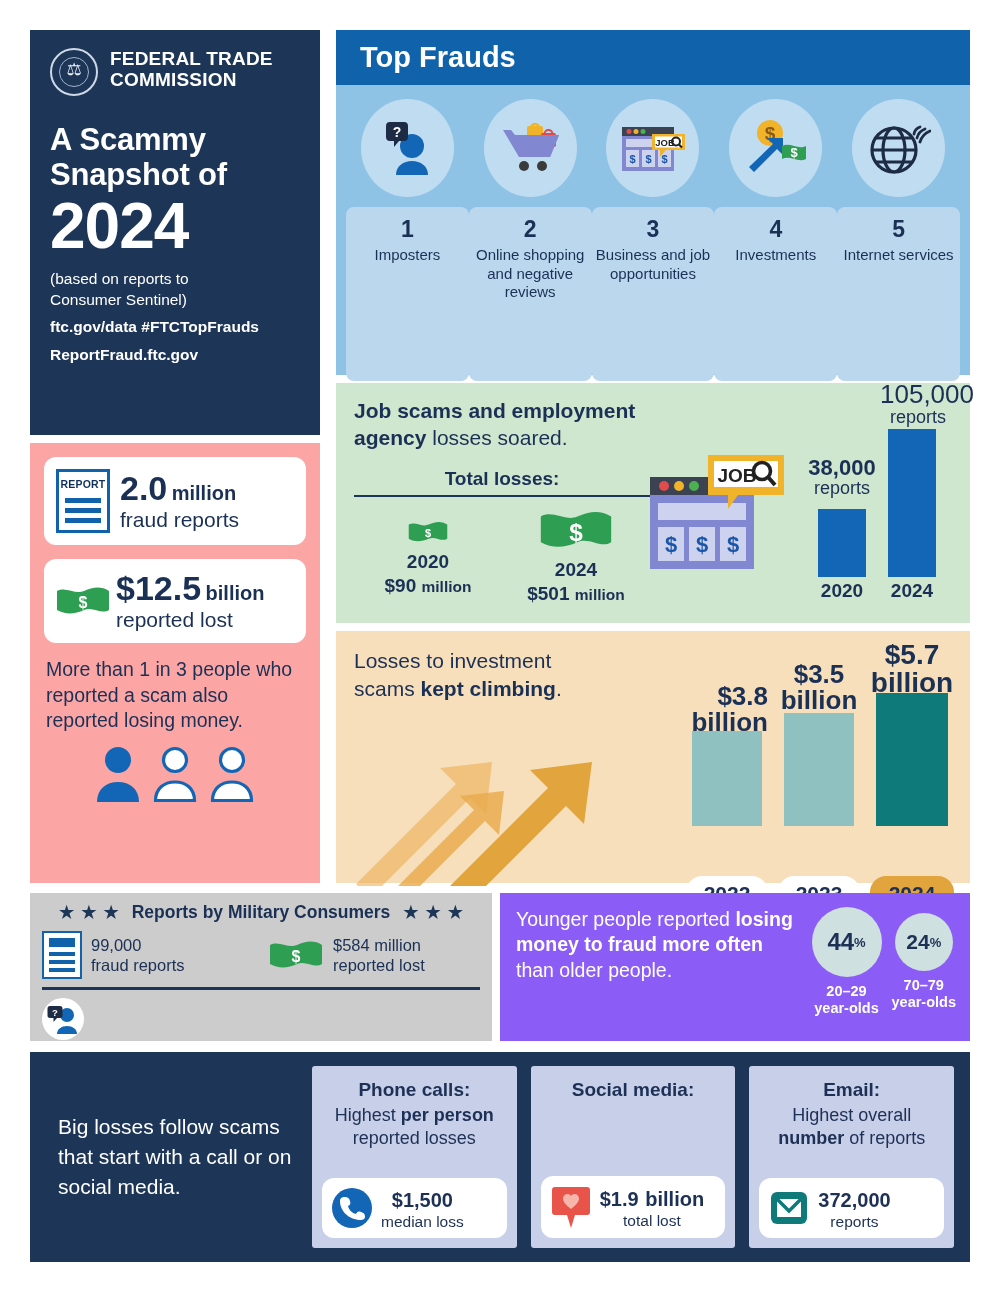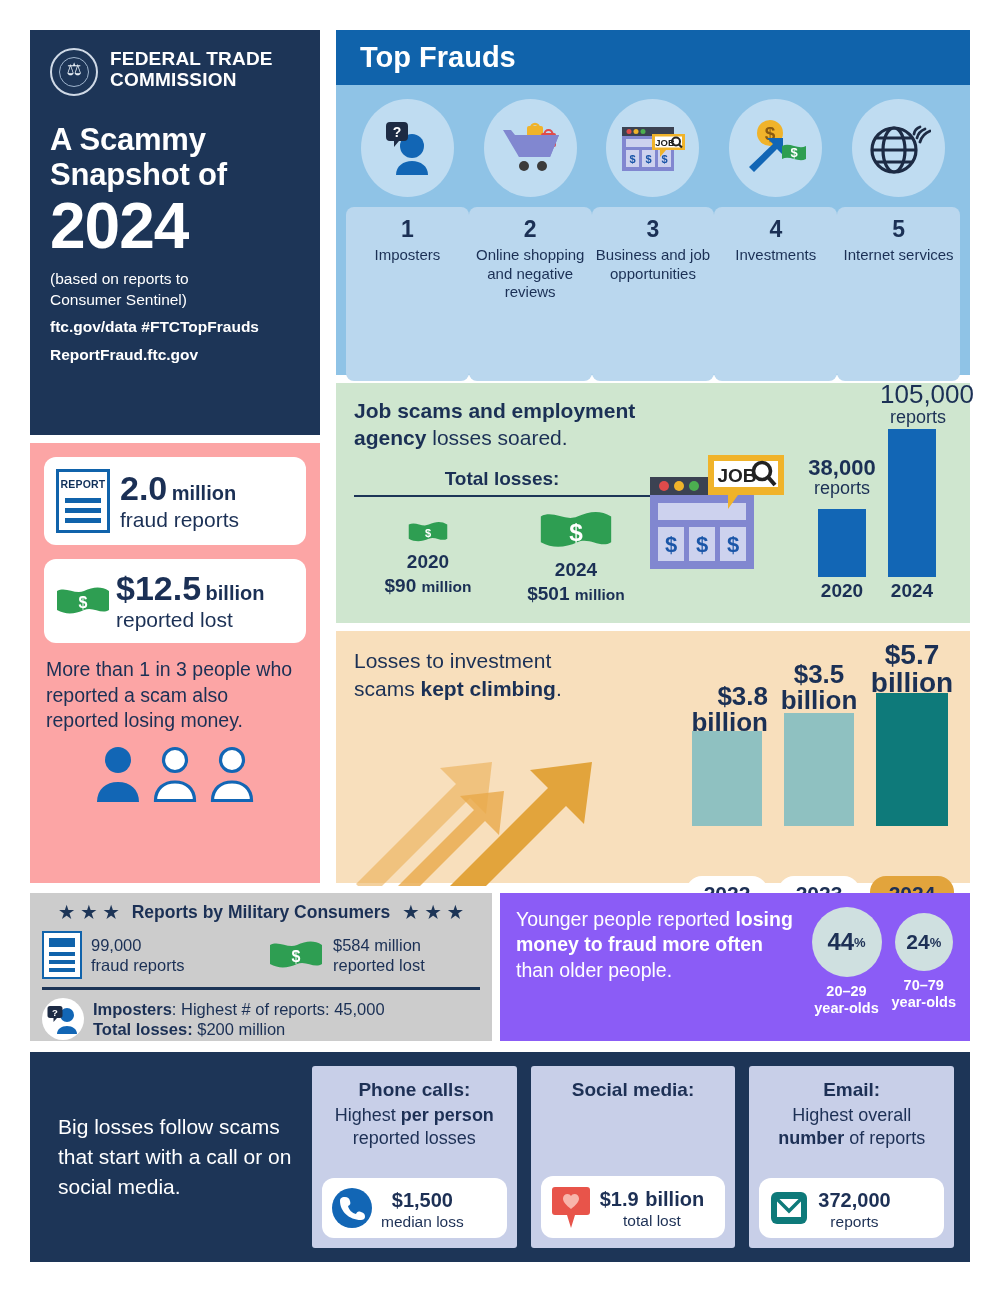--- a/index.html
+++ b/index.html
@@ -420,24 +420,20 @@
     </div>
     <div class="milDiv"></div>
     <div class="milBottom">
       <svg width="42" height="42" viewBox="0 0 42 42">
         <circle cx="21" cy="21" r="21" fill="#fff"></circle>
         <circle cx="25" cy="17" r="7" fill="#1266b5"></circle>
         <path d="M15 36c0-5 4.5-8 10-8s10 3 10 8z" fill="#1266b5"></path>
         <path d="M8 8h10a2.5 2.5 0 0 1 2.5 2.5v7A2.5 2.5 0 0 1 18 20h-3l-3.5 4v-4H8a2.5 2.5 0 0 1-2.5-2.5v-7A2.5 2.5 0 0 1 8 8z" fill="#1d2b44"></path>
         <text x="13" y="17.5" font-size="9.5" font-weight="bold" fill="#fff" text-anchor="middle" font-family="Liberation Sans">?</text>
       </svg>
-      <div class="milTxt">
-        <div><b>Imposters</b><span>: Highest # of reports: 45,000</span></div>
-        <div><b>Total losses:</b><span> $200 million</span></div>
-      </div>
     </div>
   </div>
 
   <div id="tealBox" class="abs">
     <div class="tealTxt">
       <span>Younger people reported </span><b>losing money to fraud more often</b><span> than older people.</span>
     </div>
     <div class="circStat">
       <div class="circ" style="width:70px;height:70px">
         <span style="font-size:24px">44</span>

